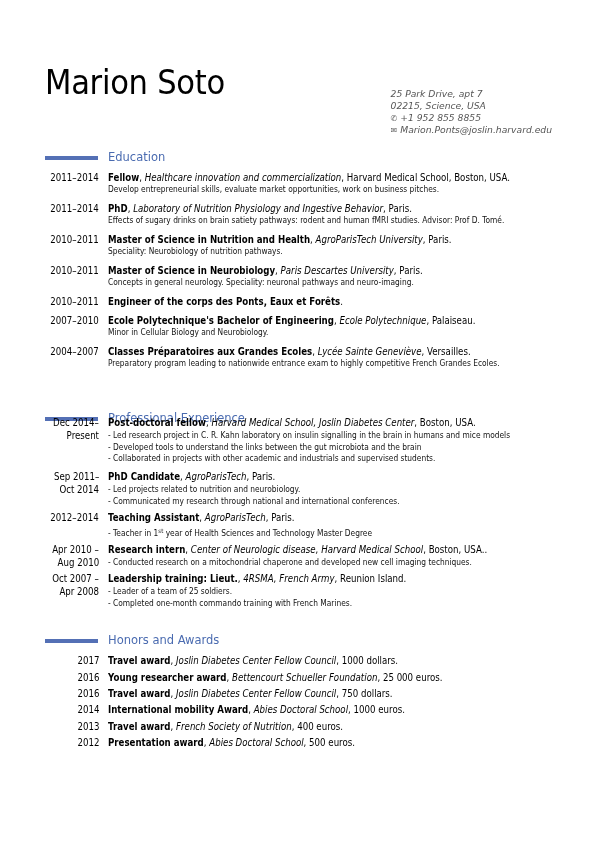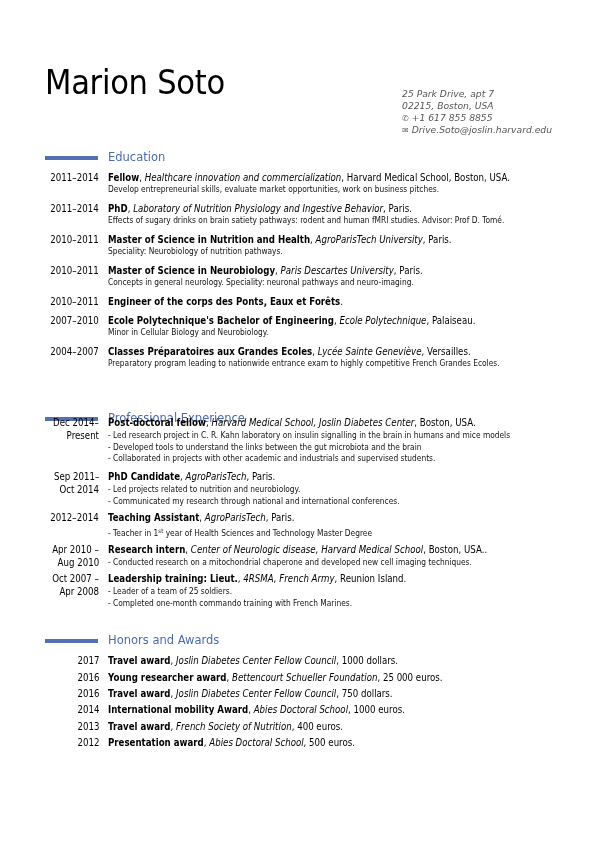--- a/index.html
+++ b/index.html
@@ -29,23 +29,23 @@
 </style>
 </head>
 <body>
 
 <div class="page">
 
   <div class="name">Marion Soto</div>
 
   <div class="contact">
     <span class="line">25 Park Drive, apt 7</span>
-    <span class="line">02215, Boston, USA</span>
-    <span class="line"><span class="ic">✆</span><span>+1 617 855 8855</span></span>
-    <span class="line"><span class="ic">✉</span><span>Drive.Soto@joslin.harvard.edu</span></span>
+    <span class="line">02215, Science, USA</span>
+    <span class="line"><span class="ic">✆</span><span>+1 952 855 8855</span></span>
+    <span class="line"><span class="ic">✉</span><span>Marion.Ponts@joslin.harvard.edu</span></span>
   </div>
 
   <div class="section" style="top:149px;">
     <div class="sec-head">
       <div class="sec-bar"></div>
       <div class="sec-title">Education</div>
     </div>
   </div>
 
   <div class="entry" style="position:absolute; top:172px;">

